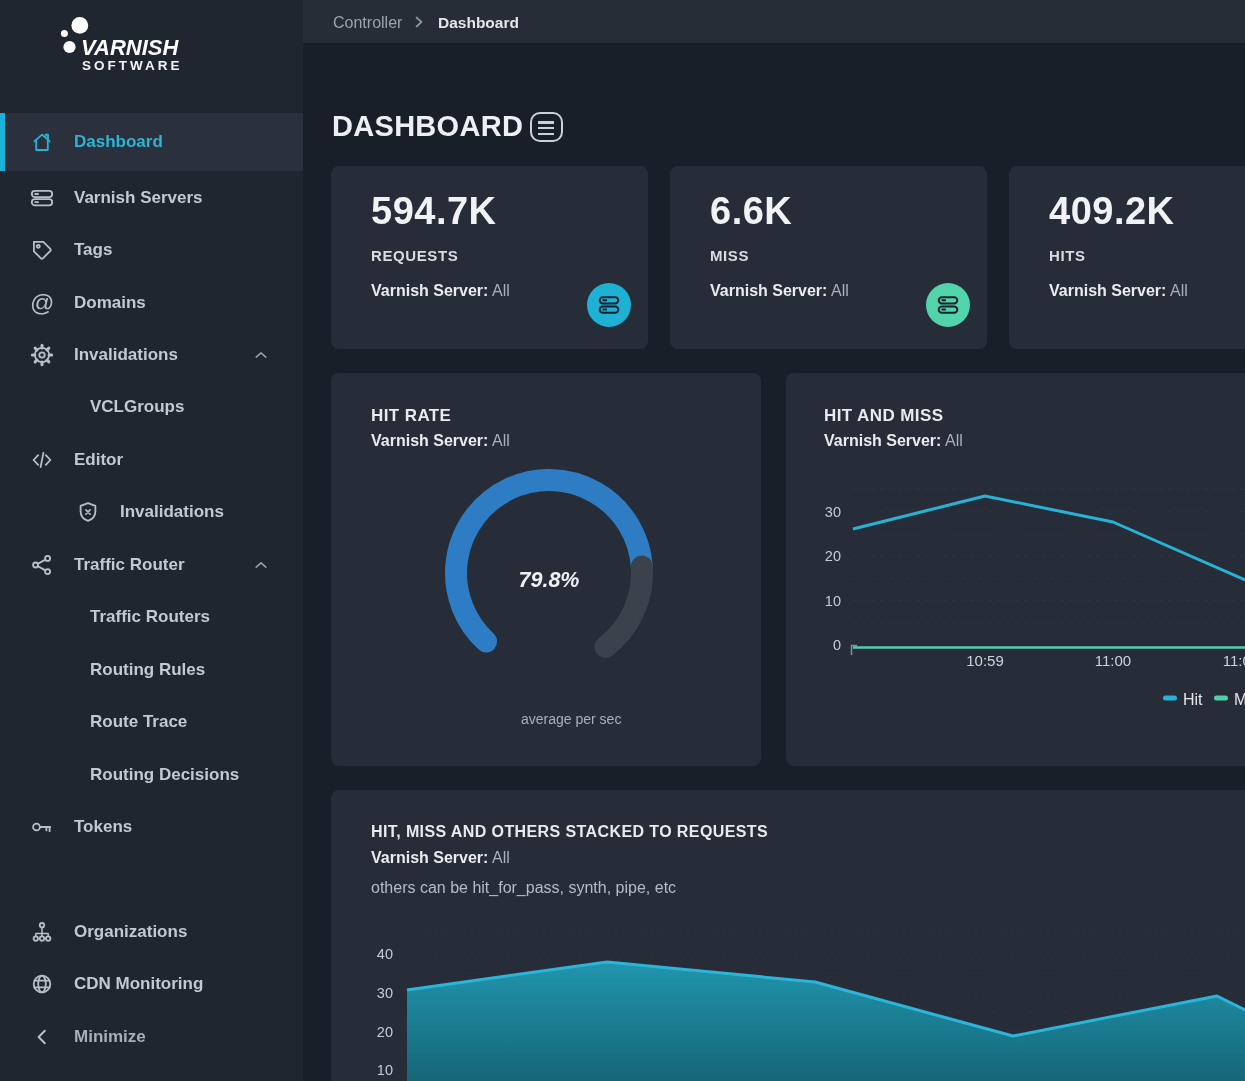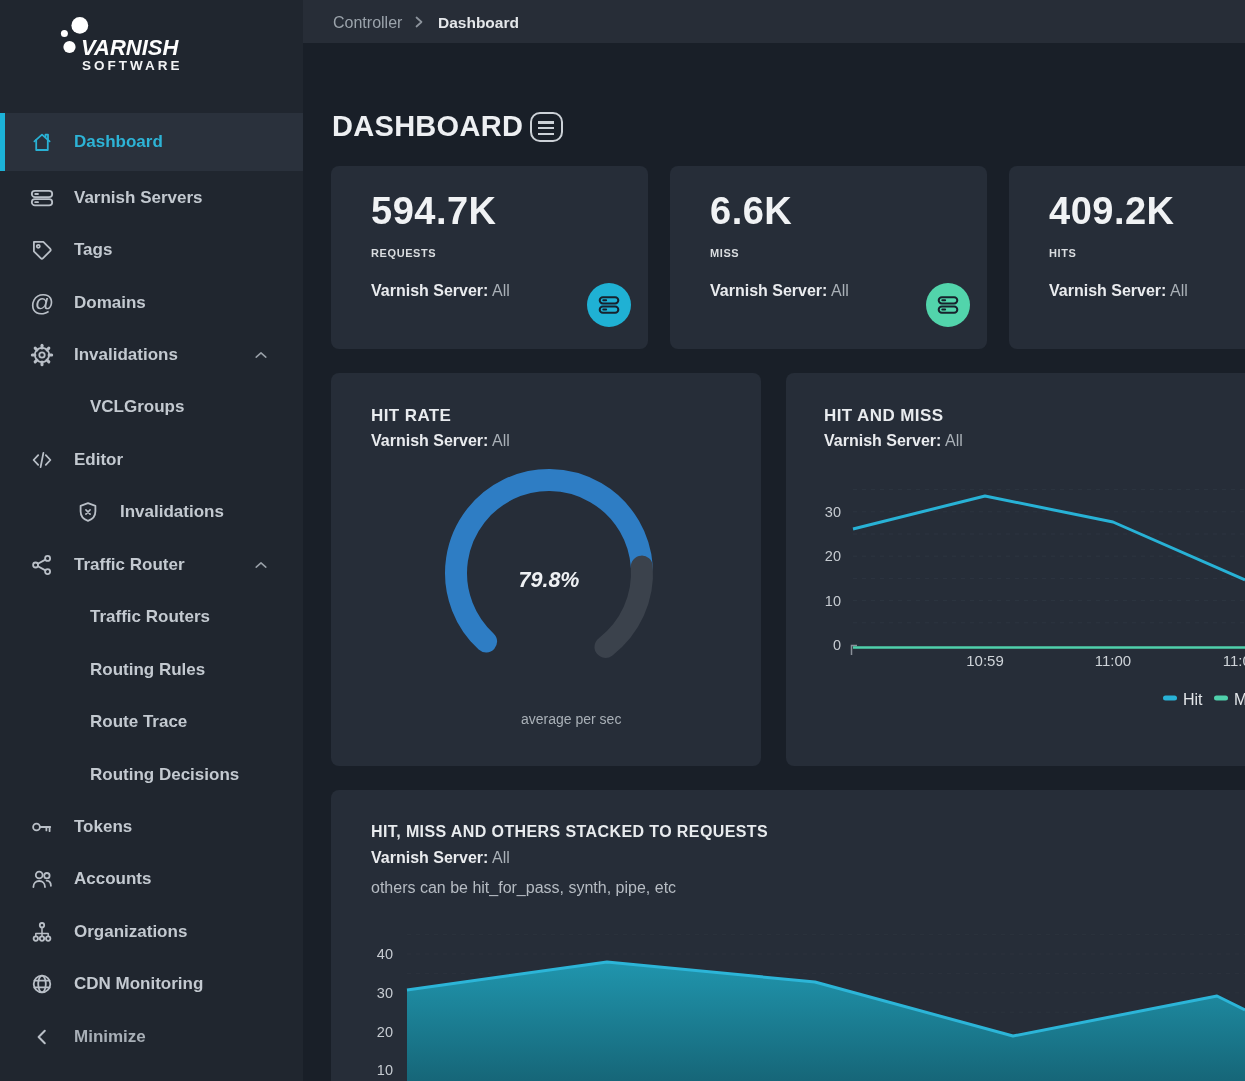--- a/index.html
+++ b/index.html
@@ -16,21 +16,21 @@
   .mi.active { background:#2a313c; }
   .mi.active::before { content:""; position:absolute; left:0; top:0; width:5px; height:100%; background:#1cb2d8; }
   .mi.active .txt { color:#2db3d6; }
   .chev { position:absolute; right:36px; top:50%; transform:translateY(-50%); width:12px; height:8px; }
   svg.icon { stroke:#b9bfc7; fill:none; stroke-width:1.8; stroke-linecap:round; stroke-linejoin:round; }
   
   #topbar { position:absolute; left:303px; top:0; width:942px; height:43px; background:#272d37; }
   
   .card { position:absolute; top:166px; width:317px; height:183px; background:#262d38; border-radius:8px; }
   .card .num { position:absolute; left:40px; top:24px; font-size:38px; font-weight:bold; color:#f0f2f4; letter-spacing:0.5px; }
-  .card .lbl { position:absolute; left:40px; top:81px; font-size:11px; font-weight:bold; color:#d9dcdf; letter-spacing:0.6px; }
+  .card .lbl { position:absolute; left:40px; top:81px; font-size:15px; font-weight:bold; color:#d9dcdf; letter-spacing:0.6px; }
   .card .vs  { position:absolute; left:40px; top:116px; font-size:16px; }
   .vs b { color:#e9ebee; } .vs span { color:#a9b0b7; }
   .badge { position:absolute; left:256px; top:117px; width:44px; height:44px; border-radius:50%; }
   .badge svg { position:absolute; left:10px; top:10px; }
   .panel { position:absolute; background:#262d38; border-radius:8px; }
   .ptitle { position:absolute; font-size:17px; font-weight:bold; color:#e8ebee; letter-spacing:0.4px; }
   .pvs { position:absolute; font-size:16px; }
 </style>
 </head>
 <body>
@@ -132,29 +132,20 @@
       <span class="txt">Routing Decisions</span>
     </div>
 <div class="mi" style="top:800.7px;">
       <svg class="ico icon" style="stroke:#b9bfc7" viewBox="0 0 24 24">
         <circle cx="6.5" cy="12" r="3.4"></circle>
         <line x1="9.9" y1="12" x2="20.2" y2="12"></line>
         <line x1="16.4" y1="12" x2="16.4" y2="15.4"></line>
         <line x1="19.6" y1="12" x2="19.6" y2="16.2"></line>
       </svg>
       <span class="txt">Tokens</span>
-    </div>
-<div class="mi" style="top:853.2px;">
-      <svg class="ico icon" style="stroke:#b9bfc7" viewBox="0 0 24 24">
-        <circle cx="9.2" cy="8" r="3.4"></circle>
-        <path d="M3.4 20 C3.4 16.2 6 14 9.2 14 C12.4 14 15 16.2 15 20"></path>
-        <circle cx="16.9" cy="8.7" r="2.7"></circle>
-        <path d="M16.6 13.6 C19.4 13.8 20.9 15.9 20.9 18.8"></path>
-      </svg>
-      <span class="txt">Accounts</span>
     </div>
 <div class="mi" style="top:905.6px;">
       <svg class="ico icon" style="stroke:#b9bfc7" viewBox="0 0 24 24">
         <circle cx="12" cy="5.2" r="2.2"></circle>
         <circle cx="5.8" cy="18.6" r="2.2"></circle>
         <circle cx="12" cy="18.6" r="2.2"></circle>
         <circle cx="18.2" cy="18.6" r="2.2"></circle>
         <path d="M12 7.4 V16.4 M5.8 16.4 V13.6 H18.2 V16.4" stroke-width="1.5"></path>
       </svg>
       <span class="txt">Organizations</span>

